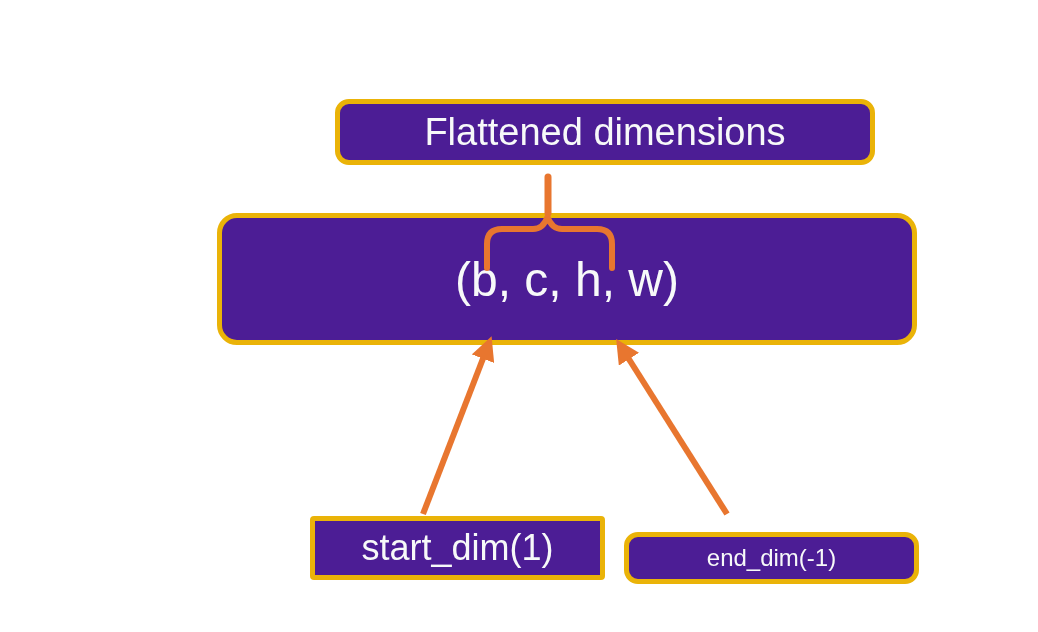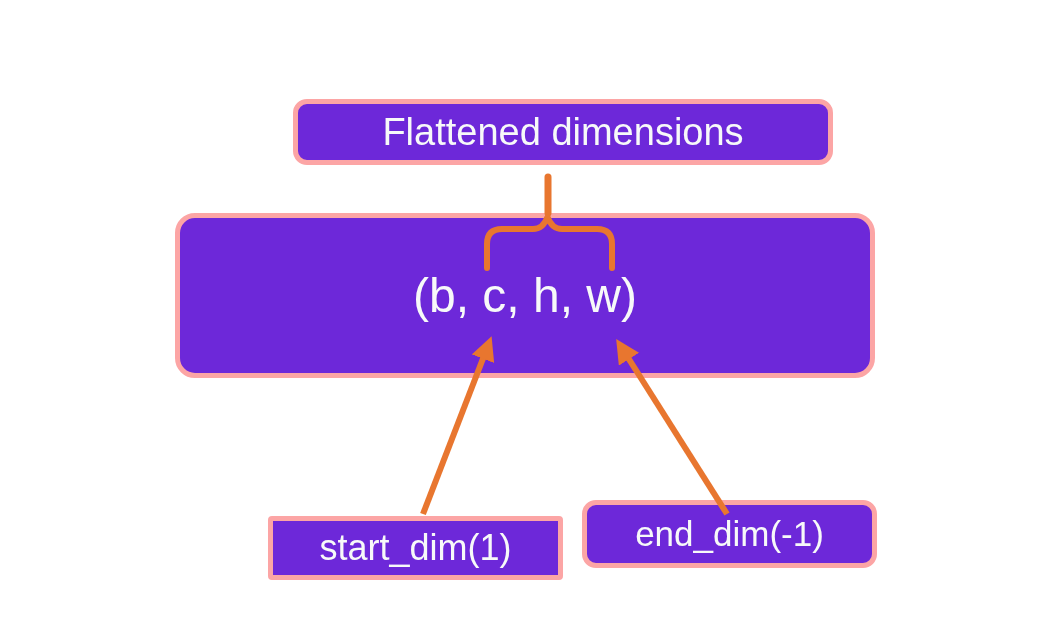--- a/index.html
+++ b/index.html
@@ -11,51 +11,52 @@
   .stage {
     position: relative;
     width: 1038px;
     height: 632px;
     background: #ffffff;
     overflow: hidden;
   }
   .box {
     position: absolute;
     box-sizing: border-box;
-    background: #6d28d9;
-    border: 5px solid #fca5a5;
+    background: #4c1d95;
+    border: 5px solid #eab308;
     color: #f7f9f9;
     display: flex;
     align-items: center;
     justify-content: center;
     text-align: center;
+    margin-left: 42px;
   }
   .top-box {
     left: 293px; top: 99px;
     width: 540px; height: 66px;
     border-radius: 14px;
     font-size: 38px;
   }
   .main-box {
     left: 175px; top: 213px;
-    width: 700px; height: 165px;
+    width: 700px; height: 132px;
     border-radius: 20px;
     font-size: 48px;
   }
   .start-box {
     left: 268px; top: 516px;
     width: 295px; height: 64px;
     border-radius: 4px;
     font-size: 36px;
   }
   .end-box {
-    left: 582px; top: 500px;
-    width: 295px; height: 68px;
+    left: 582px; top: 532px;
+    width: 295px; height: 52px;
     border-radius: 14px;
-    font-size: 35px;
+    font-size: 24px;
   }
   .overlay {
     position: absolute;
     left: 0; top: 0;
     width: 1038px;
     height: 632px;
     pointer-events: none;
     z-index: 5;
   }
   .box span { display: inline-block; }

